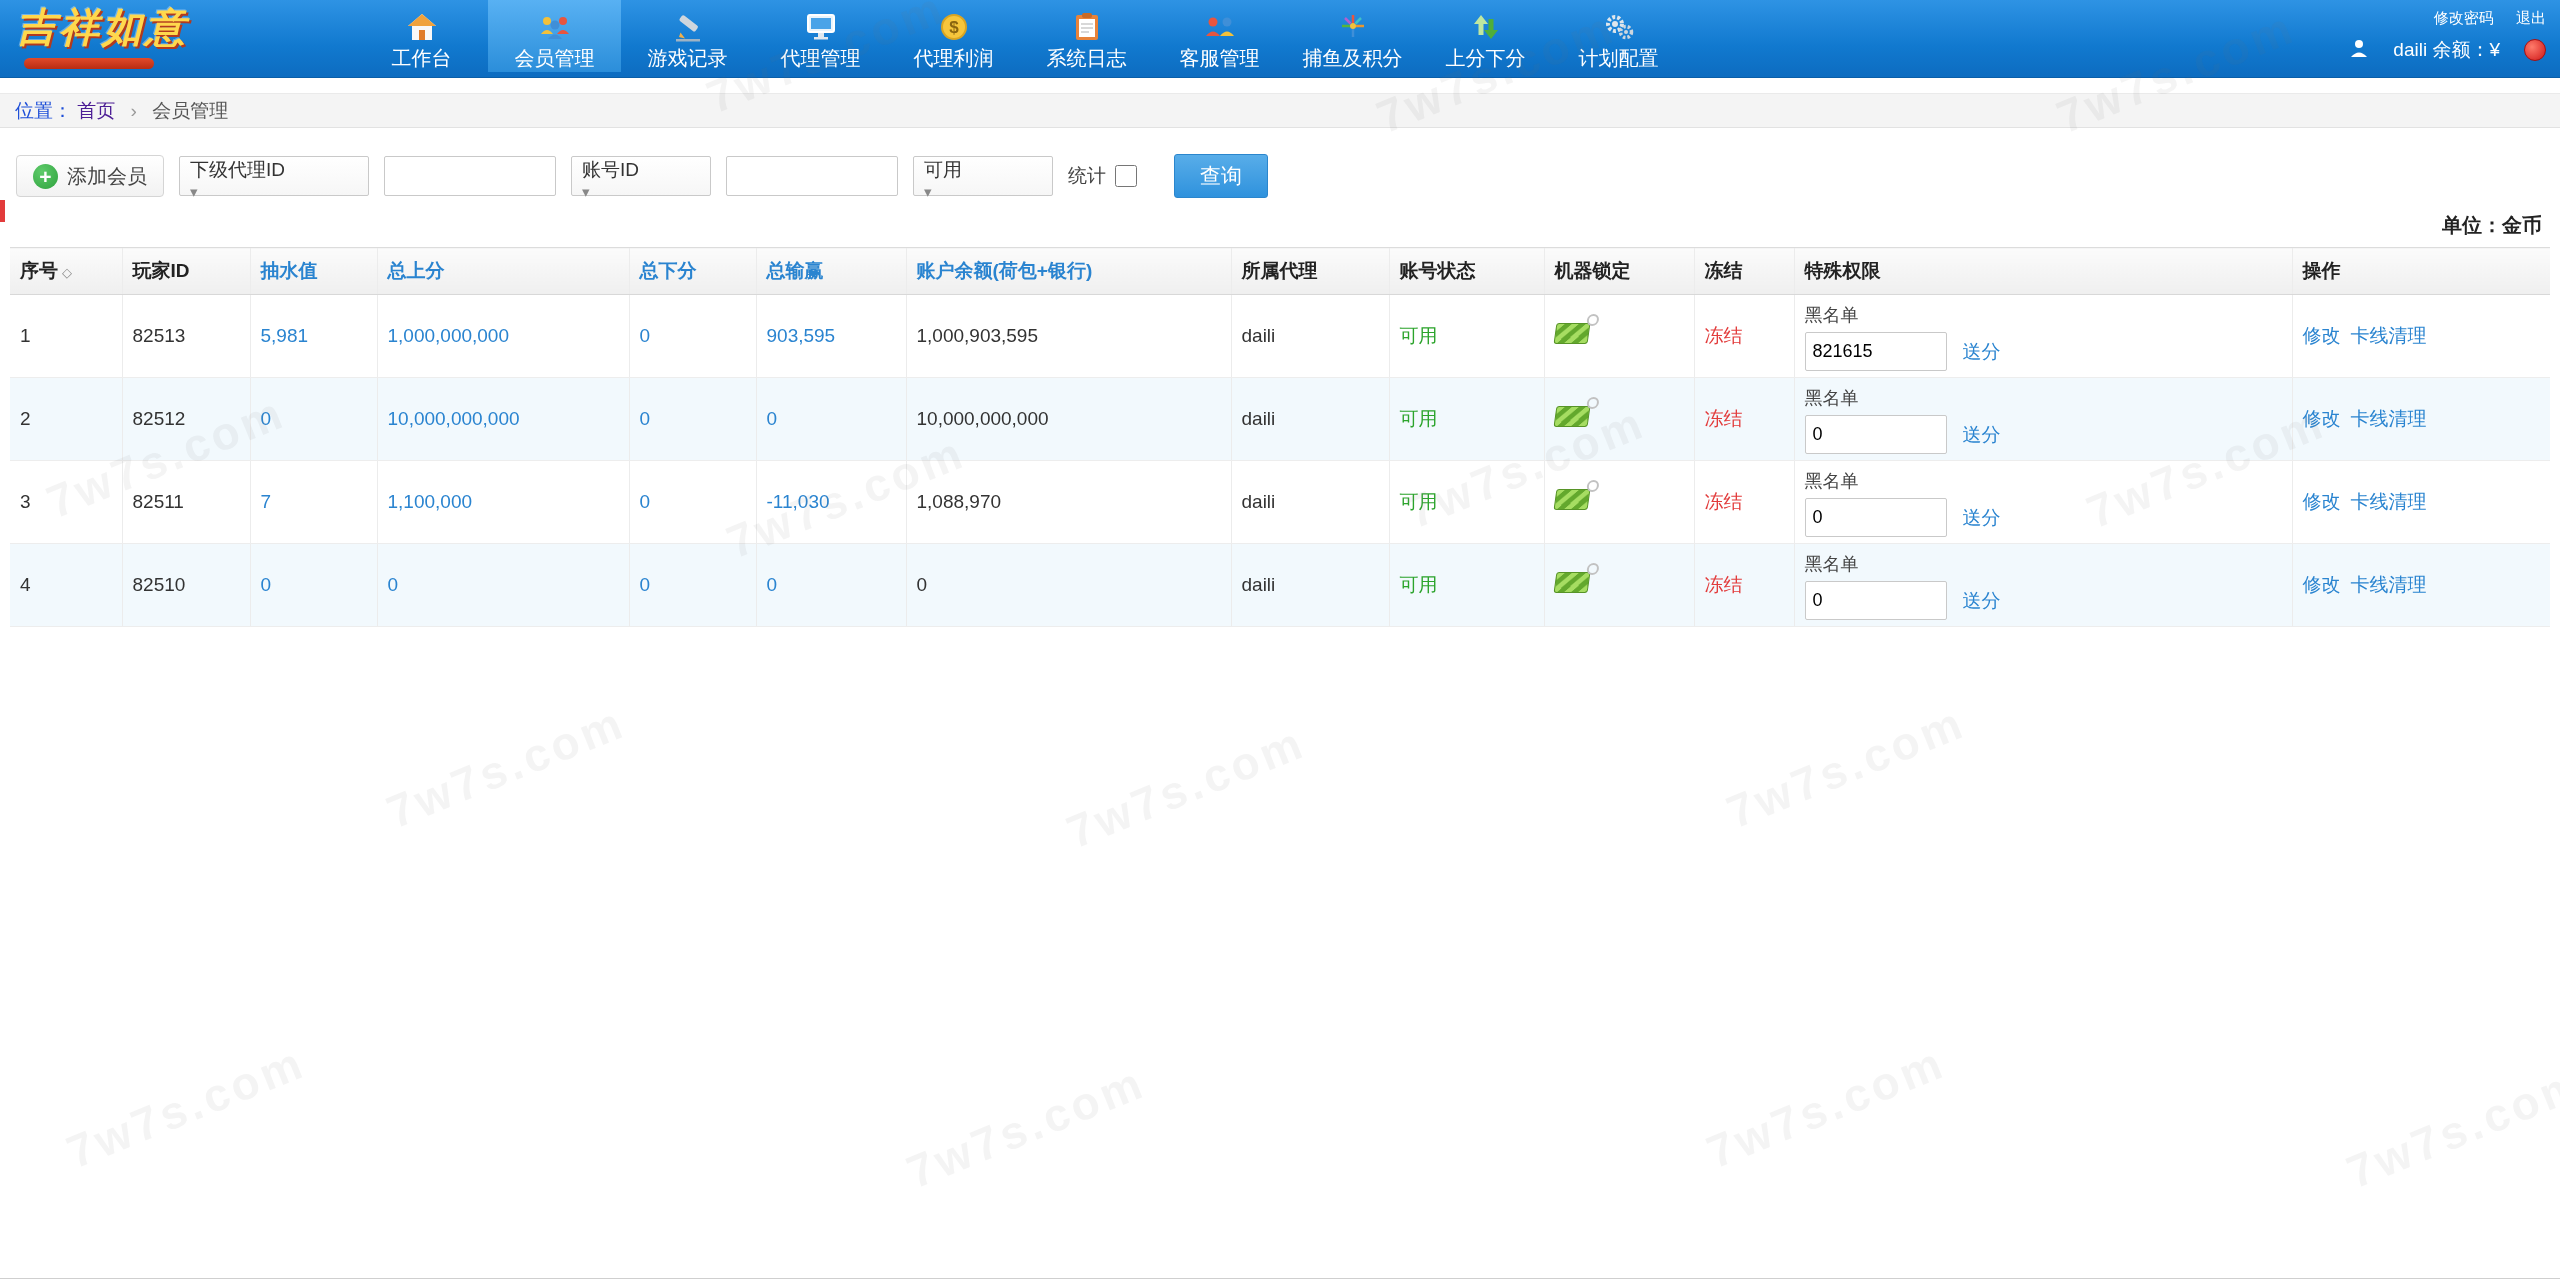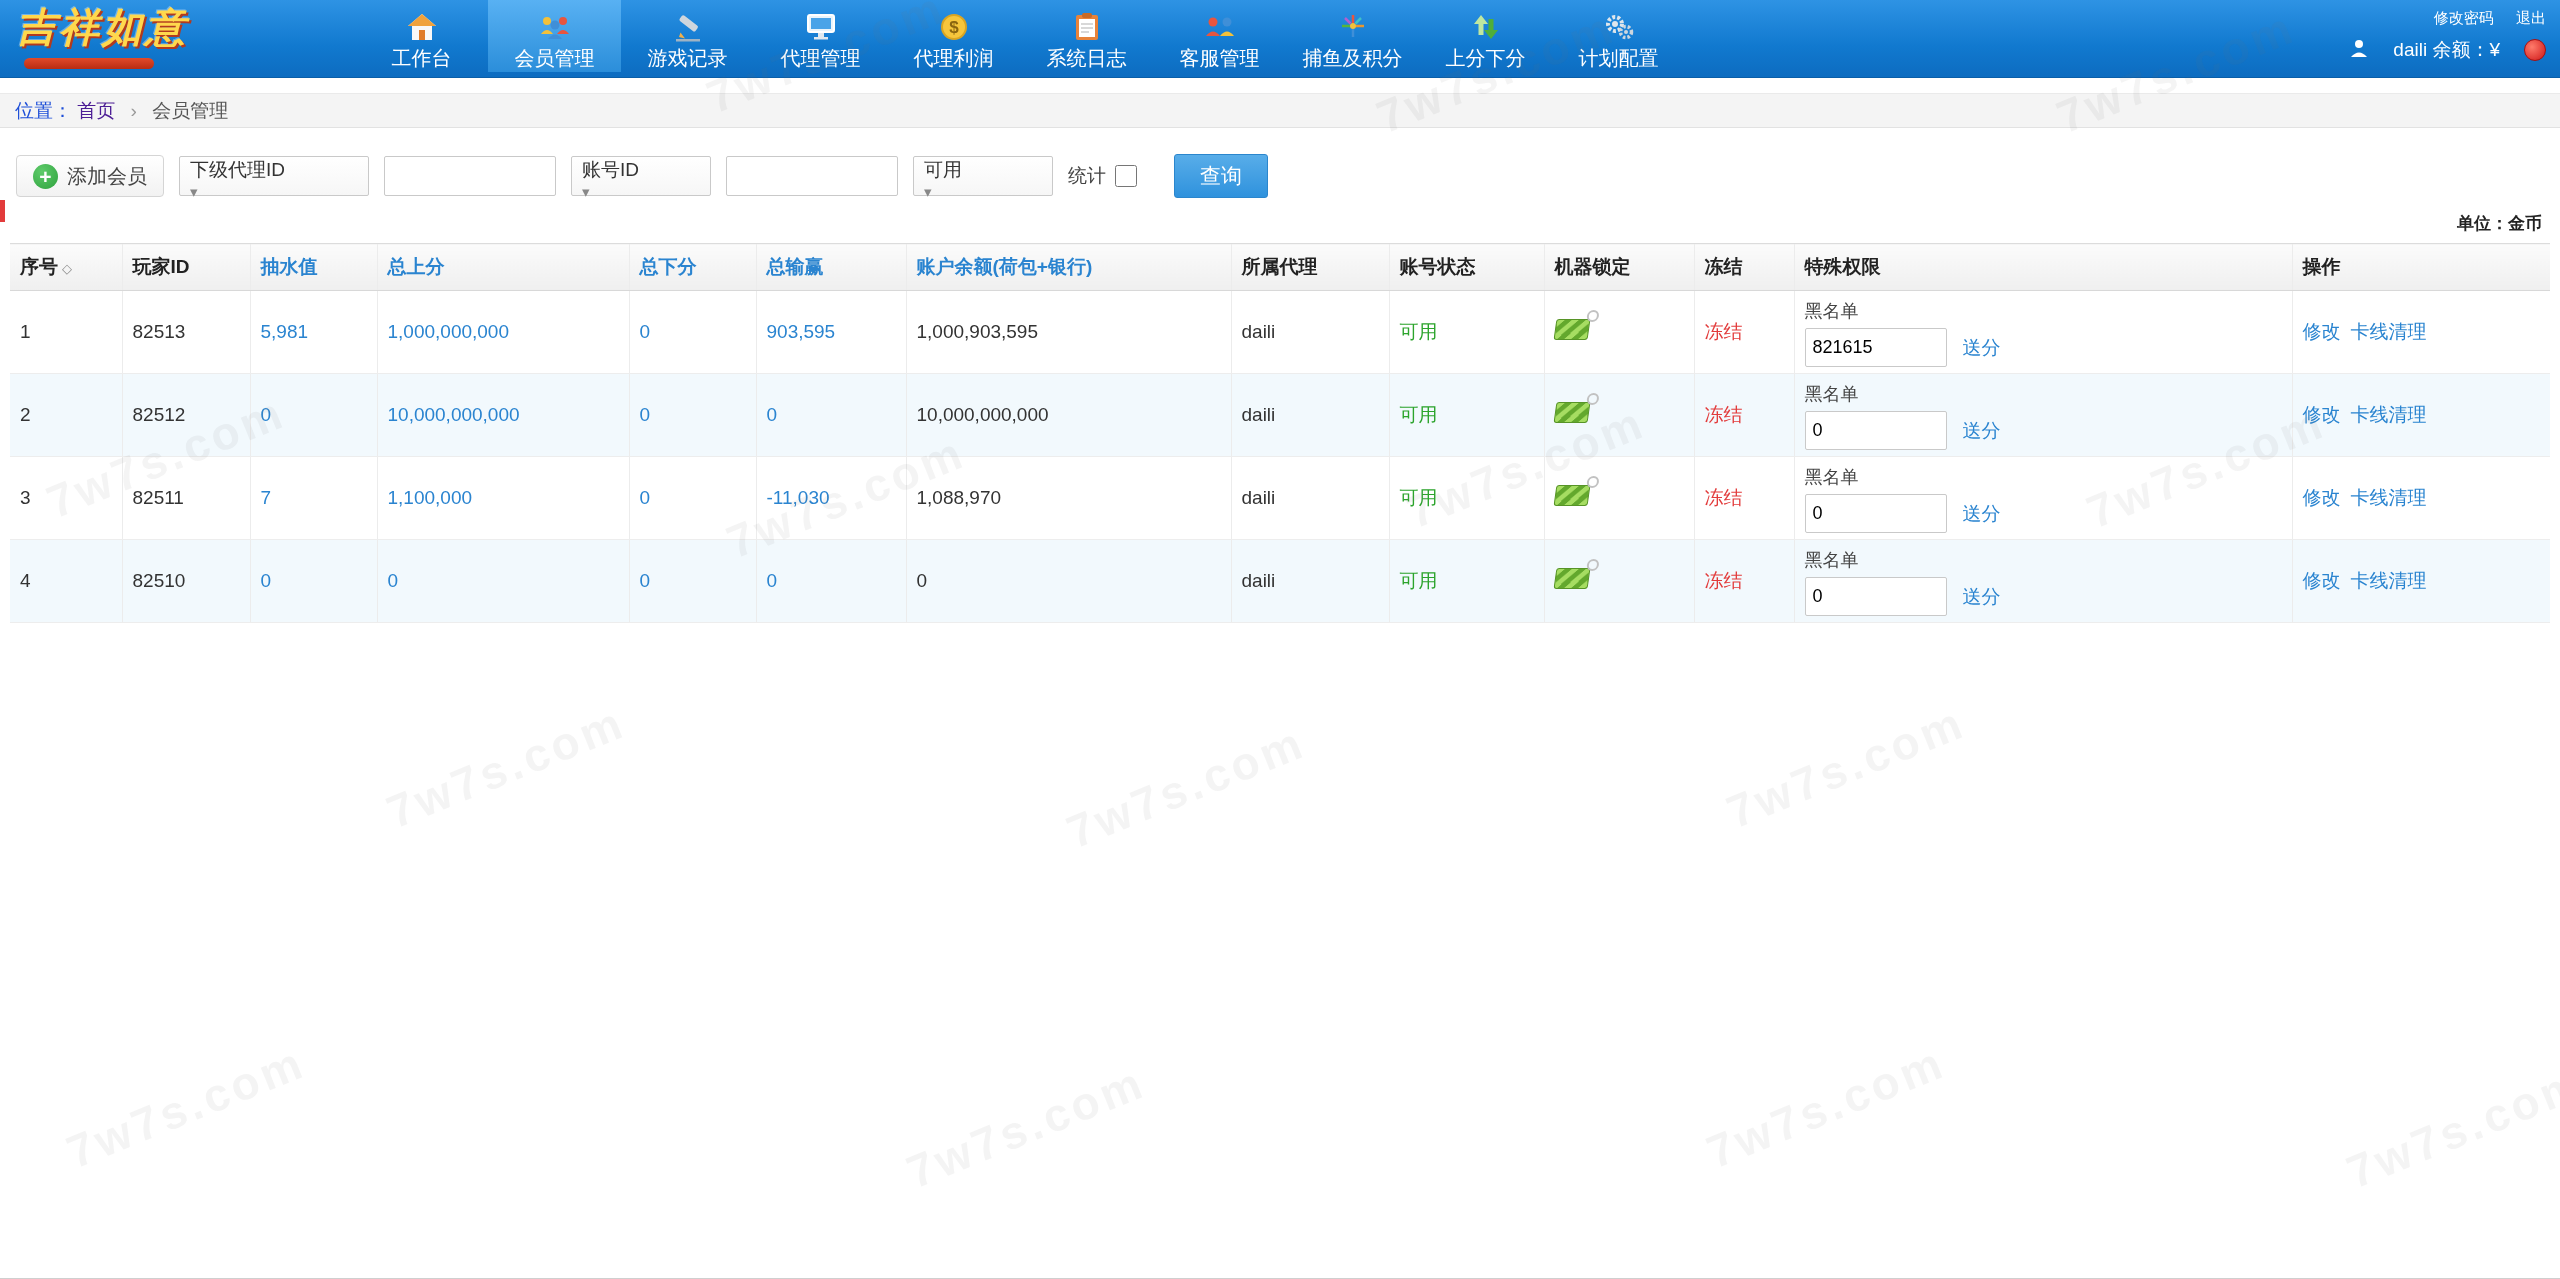--- a/index.html
+++ b/index.html
@@ -63,21 +63,21 @@
   .txt { width:172px; height:40px; border:1px solid #c9c9c9; font-size:19px; padding:0 9px; border-radius:2px; }
   .stat-wrap { display:flex; align-items:center; gap:9px; font-size:19px; color:#444; }
   .chk { width:22px; height:22px; }
   .btn-search {
     width:94px; height:44px; margin-left:22px; border:1px solid #2b86cd; border-radius:3px;
     background:linear-gradient(#58ade9,#2f92dd); color:#fff; font-size:21px; cursor:pointer;
     font-family:inherit;
   }
   .red-tick { position:absolute; left:0; top:200px; width:5px; height:22px; background:#e23b3b; }
   
-  .unit-row { text-align:right; padding-right:18px; margin-top:14px; font-size:17px; font-weight:bold; color:#222; }
+  .unit-row { text-align:right; padding-right:18px; margin-top:14px; font-size:20px; font-weight:bold; color:#222; }
   
   .table-wrap { margin:8px 10px 0 10px; }
   table { width:2540px; border-collapse:collapse; table-layout:fixed; font-size:19px; }
   thead th {
     background:linear-gradient(#fbfbfb,#efefef);
     border-top:1px solid #dcdcdc; border-bottom:1px solid #d8d8d8;
     font-weight:bold; text-align:left; padding:10px 10px; height:40px; color:#222;
     white-space:nowrap; overflow:hidden;
   }
   th + th, td + td { border-left:1px solid #ececec; }

